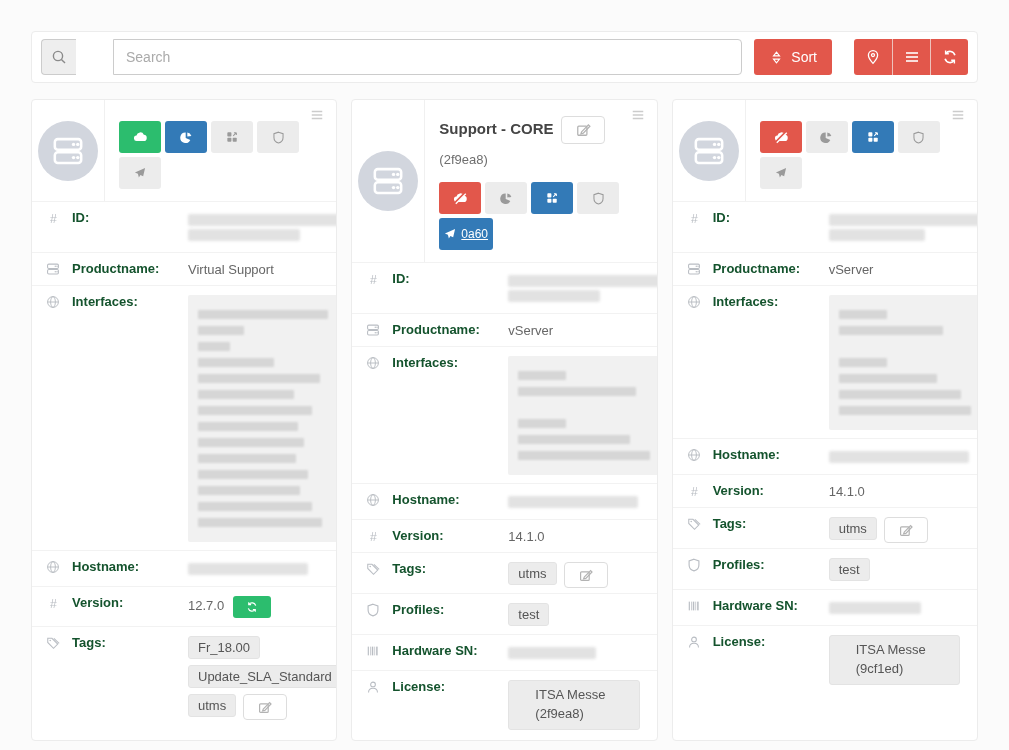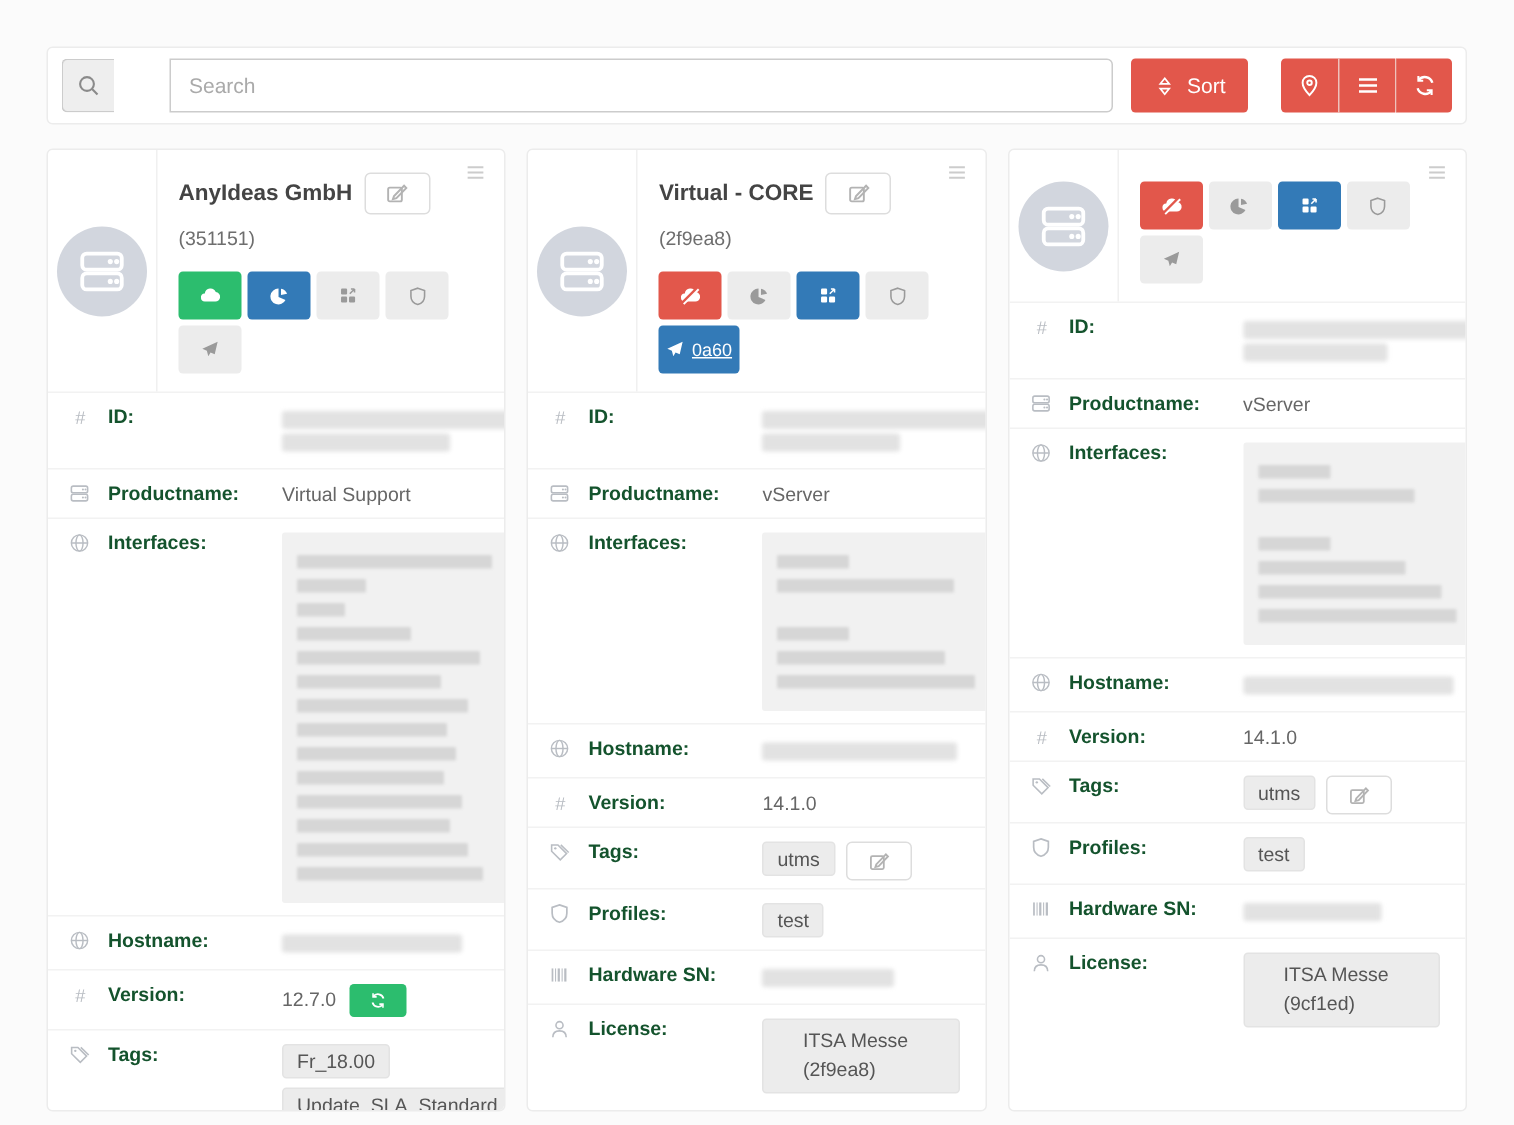--- a/index.html
+++ b/index.html
@@ -202,27 +202,20 @@
       </span>
     <div class="card-header">
       <div class="avatar-col">
         <span class="avatar">
             <svg width="34" height="34" viewBox="0 0 16 16">
               <use href="#i-server"></use>
             </svg>
           </span>
       </div>
       <div class="head-col">
-        <div class="title-line">
-          <span class="card-title">AnyIdeas GmbH</span><span class="edit-btn">
-              <svg width="17" height="17" viewBox="0 0 16 16">
-                <use href="#i-pencil"></use>
-              </svg>
-            </span><span class="title-suffix">(351151)</span>
-        </div>
         <div class="badge-row">
           <span class="badge green">
               <svg width="14" height="14" viewBox="0 0 16 16">
                 <use href="#i-cloud"></use>
               </svg>
             </span>
           <span class="badge blue">
               <svg width="13" height="13" viewBox="0 0 16 16">
                 <use href="#i-pie"></use>
               </svg>
@@ -358,21 +351,21 @@
     <div class="card-header">
       <div class="avatar-col">
         <span class="avatar">
             <svg width="34" height="34" viewBox="0 0 16 16">
               <use href="#i-server"></use>
             </svg>
           </span>
       </div>
       <div class="head-col">
         <div class="title-line">
-          <span class="card-title">Virtual - CORE</span><span class="edit-btn">
+          <span class="card-title">Support - CORE</span><span class="edit-btn">
               <svg width="17" height="17" viewBox="0 0 16 16">
                 <use href="#i-pencil"></use>
               </svg>
             </span><span class="title-suffix">(2f9ea8)</span>
         </div>
         <div class="badge-row">
           <span class="badge red">
               <svg width="14" height="14" viewBox="0 0 16 16">
                 <use href="#i-cloud-slash"></use>
               </svg>

